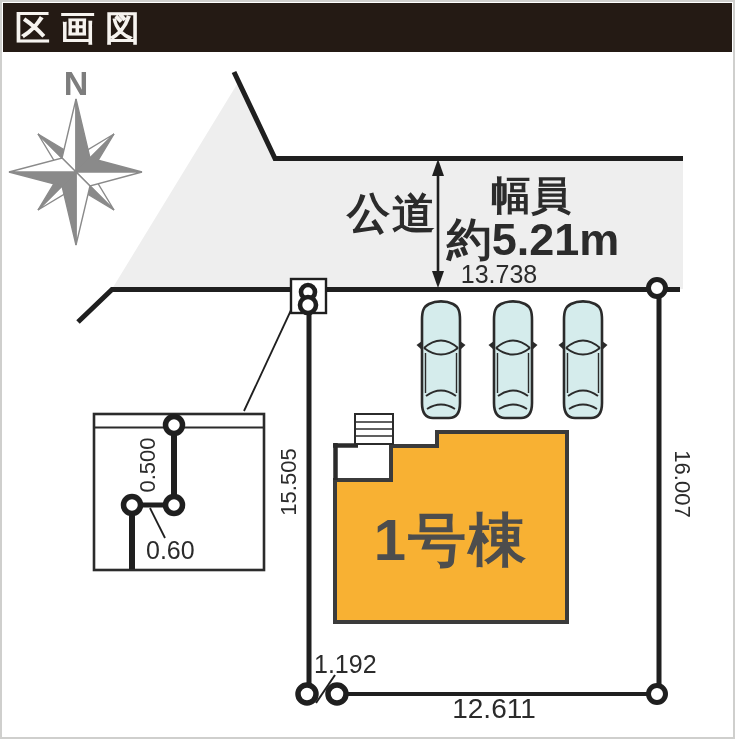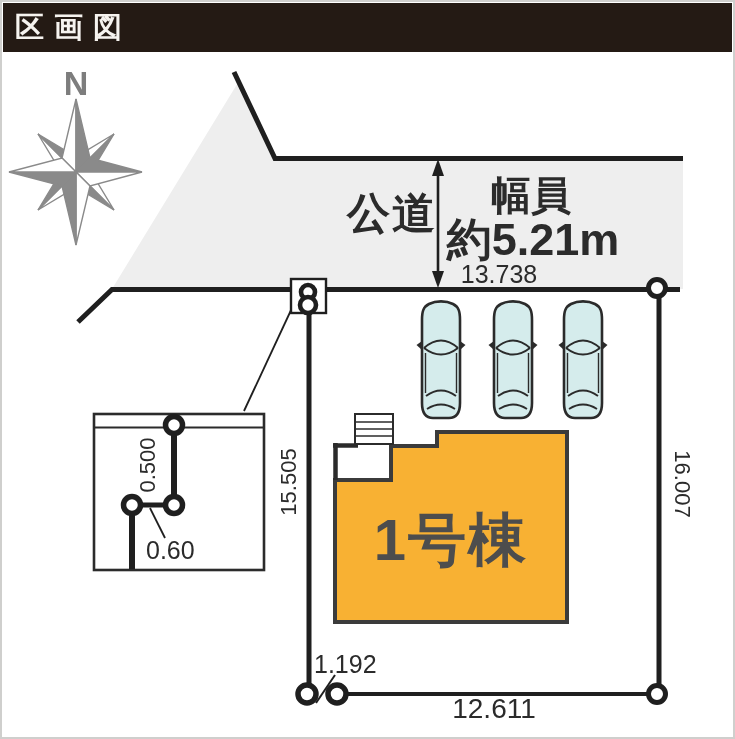--- a/index.html
+++ b/index.html
@@ -5,21 +5,21 @@
   html,body{margin:0;padding:0;background:#fff;}
   .canvas{
     position:relative;width:735px;height:739px;box-sizing:border-box;
     background:#ffffff;border:2px solid #cfcfcd;overflow:hidden;
     font-family:"Liberation Sans",sans-serif;
   }
   .header{
     position:absolute;top:1px;left:1px;right:1px;height:49px;
     background:#241a14;color:#f6f3ef;
     font-family:"DejaVu Serif","Liberation Serif",serif;
-    font-size:29px;font-weight:bold;letter-spacing:10px;
+    font-size:35px;font-weight:bold;letter-spacing:10px;
     line-height:49px;padding-left:12px;box-sizing:border-box;
   }
   svg{position:absolute;top:0;left:0;}
   svg text{font-family:"Liberation Sans",sans-serif;fill:#2b2b2b;}
   .dim{font-size:25px;}
   .dim-s{font-size:22px;}
   .jp-big{font-size:43px;font-weight:bold;letter-spacing:2px;}
   .jp-mid{font-size:40px;font-weight:bold;}
   .jp-num{font-size:45px;font-weight:bold;}
   .bldg-label{font-size:58px;font-weight:bold;fill:#4d4d4d;letter-spacing:2px;}

